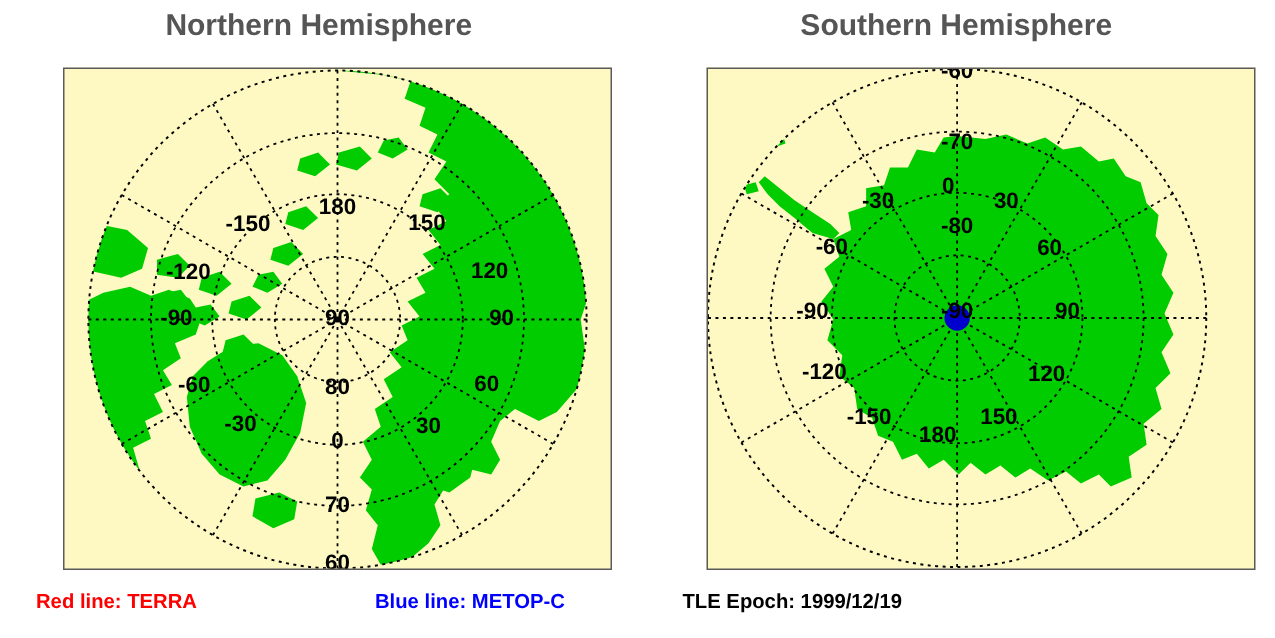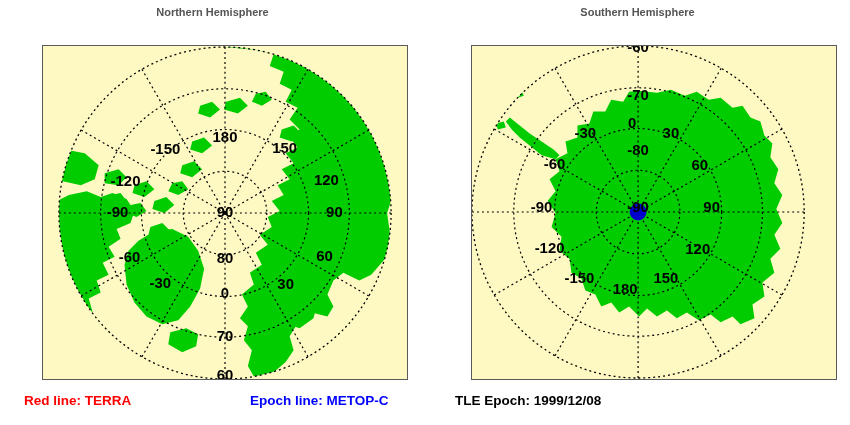--- a/index.html
+++ b/index.html
@@ -7,21 +7,21 @@
     width:850px;height:425px;background:#ffffff;
     font-family:"Liberation Sans", sans-serif;
     -webkit-font-smoothing:none;
     overflow:hidden;position:relative;
   }
   .panel{position:absolute;top:0;height:390px;}
   #panel-north{left:0;width:425px;}
   #panel-south{left:425px;width:425px;text-decoration:underline;}
   .panel-title{
     position:absolute;top:6px;left:0;width:100%;
-    text-align:center;font-size:11px;font-weight:bold;
+    text-align:center;font-size:20px;font-weight:bold;
     color:#555555;letter-spacing:0px;
   }
   .plot-frame{
     position:absolute;left:42px;top:45px;width:366px;height:335px;
     border:1px solid #5a5a5a;background:#fef9c3;box-sizing:border-box;
   }
   #panel-south .plot-frame{left:46px;}
   .plot-svg{position:absolute;left:0;top:0;width:100%;height:100%;display:block;}
   .glabel{
     font-family:"Liberation Sans", sans-serif;
@@ -195,15 +195,15 @@
       <text class="glabel" x="78" y="204">-120</text>
       <text class="glabel" x="70" y="163">-90</text>
       <text class="glabel" x="83" y="120">-60</text>
       <text class="glabel" x="114" y="89">-30</text>
     </svg>
   </div>
 </div>
 
 <div class="legend-row">
   <div class="legend-item" id="legend-terra">Red line: TERRA</div>
-  <div class="legend-item" id="legend-metopc">Epoch line: METOP-C</div>
-  <div class="legend-item" id="legend-epoch">TLE Epoch: 1999/12/08</div>
+  <div class="legend-item" id="legend-metopc">Blue line: METOP-C</div>
+  <div class="legend-item" id="legend-epoch">TLE Epoch: 1999/12/19</div>
 </div>
 
 </body></html>

